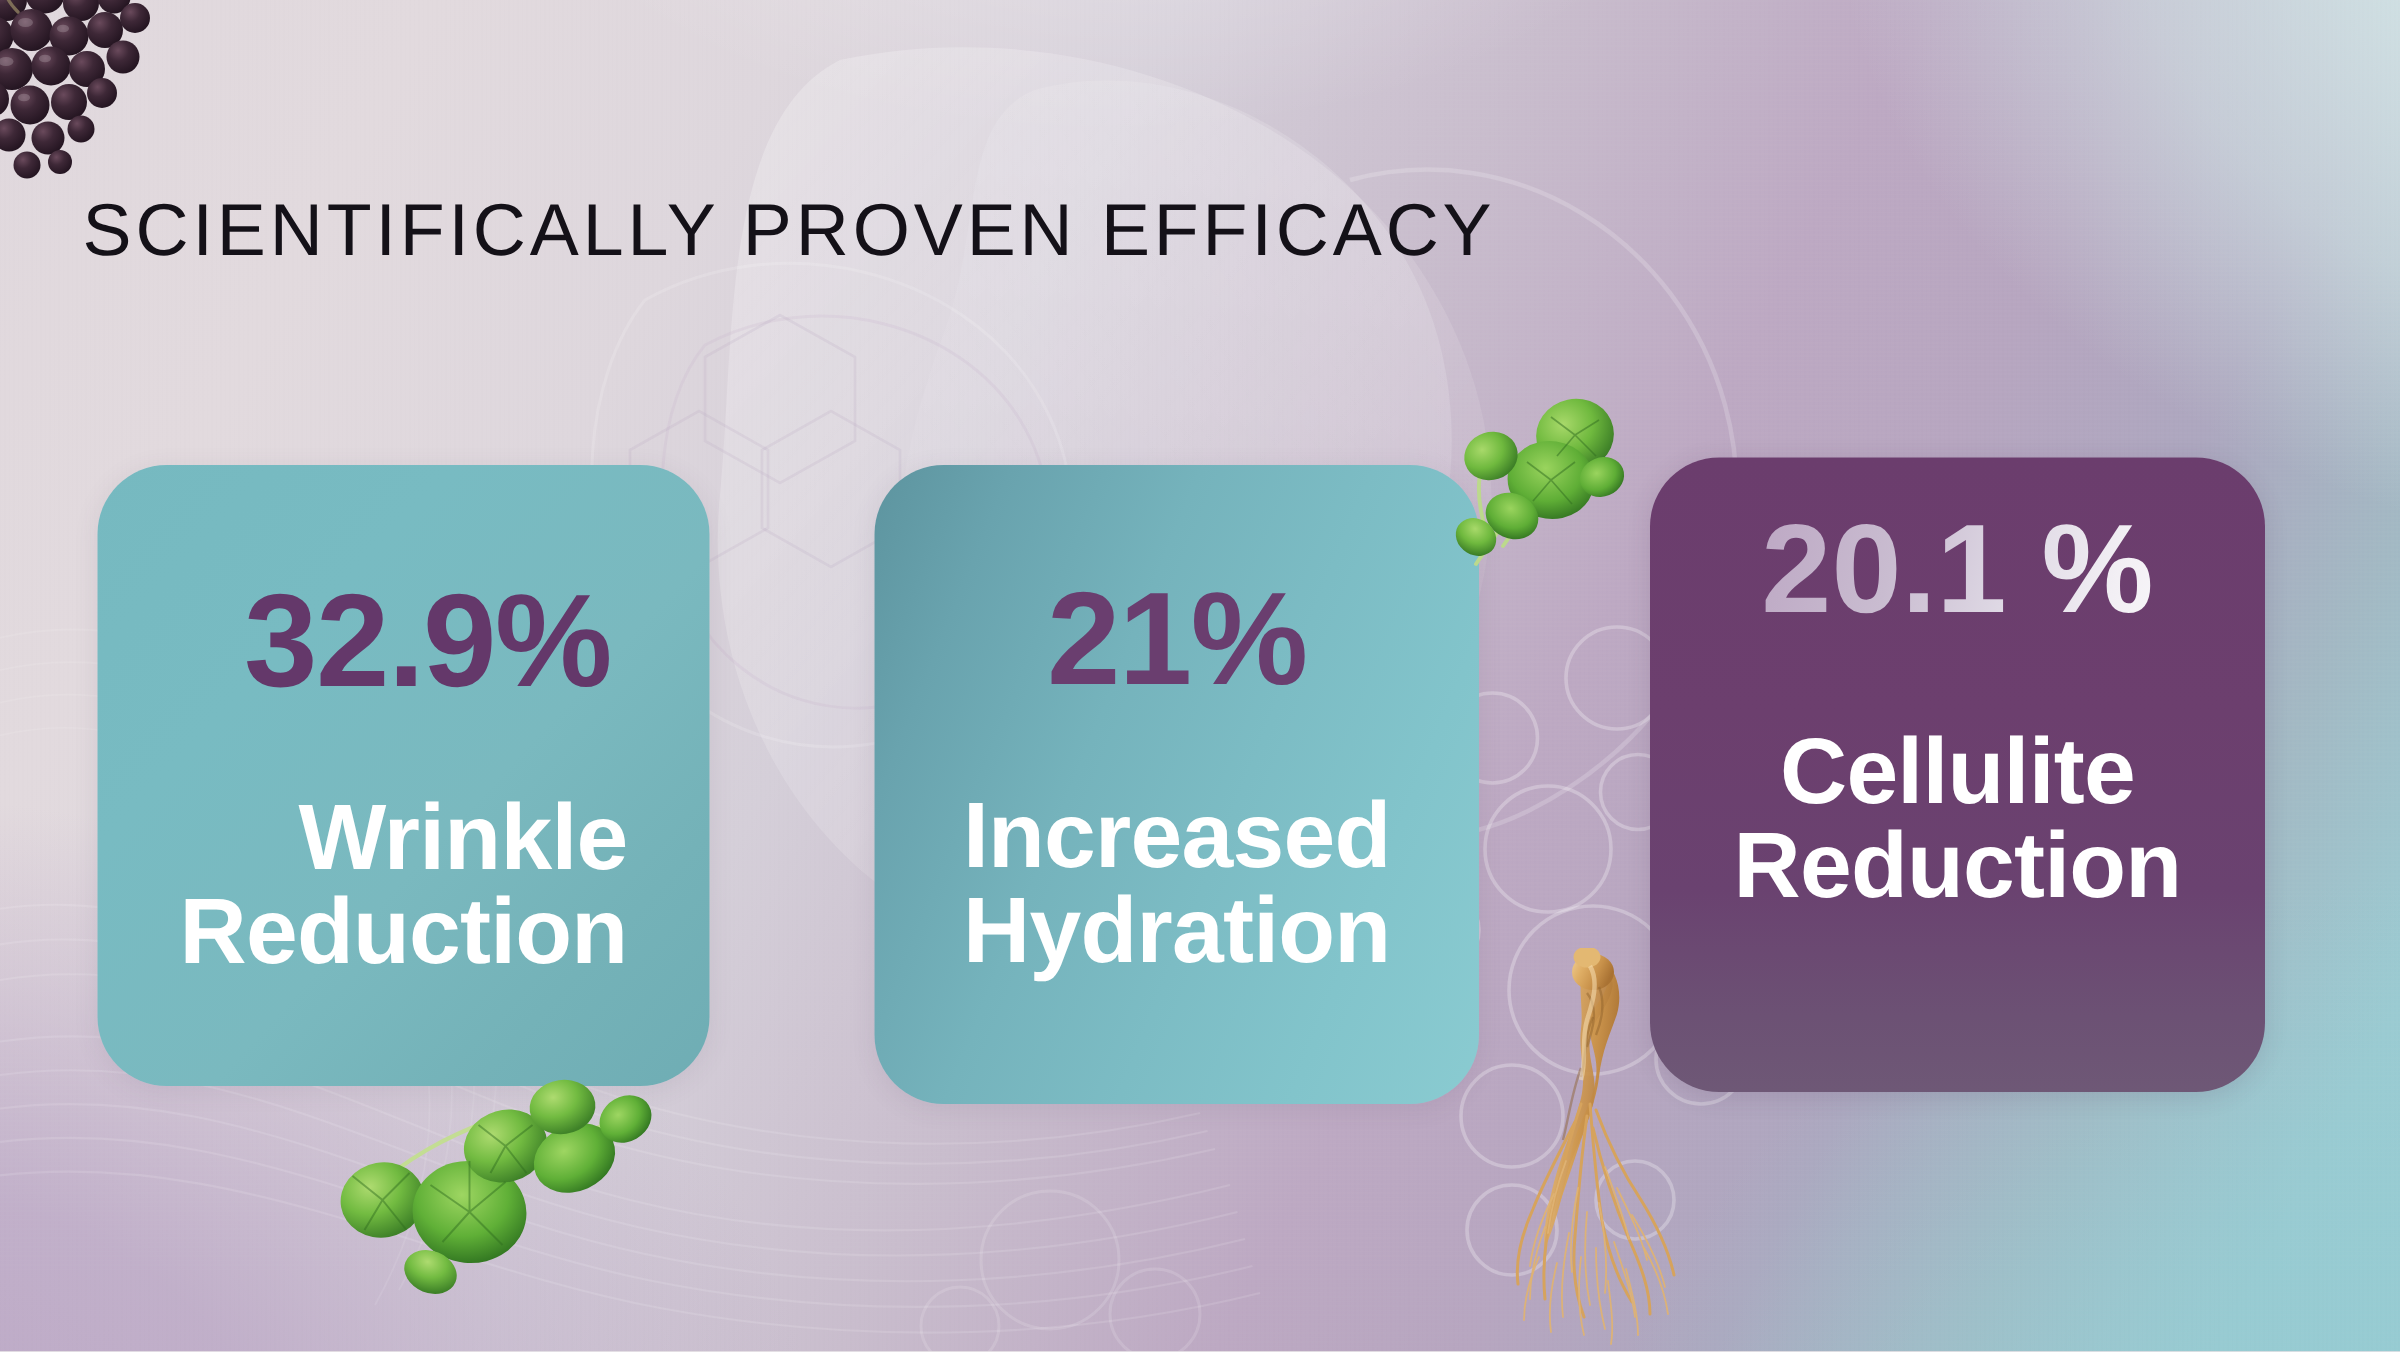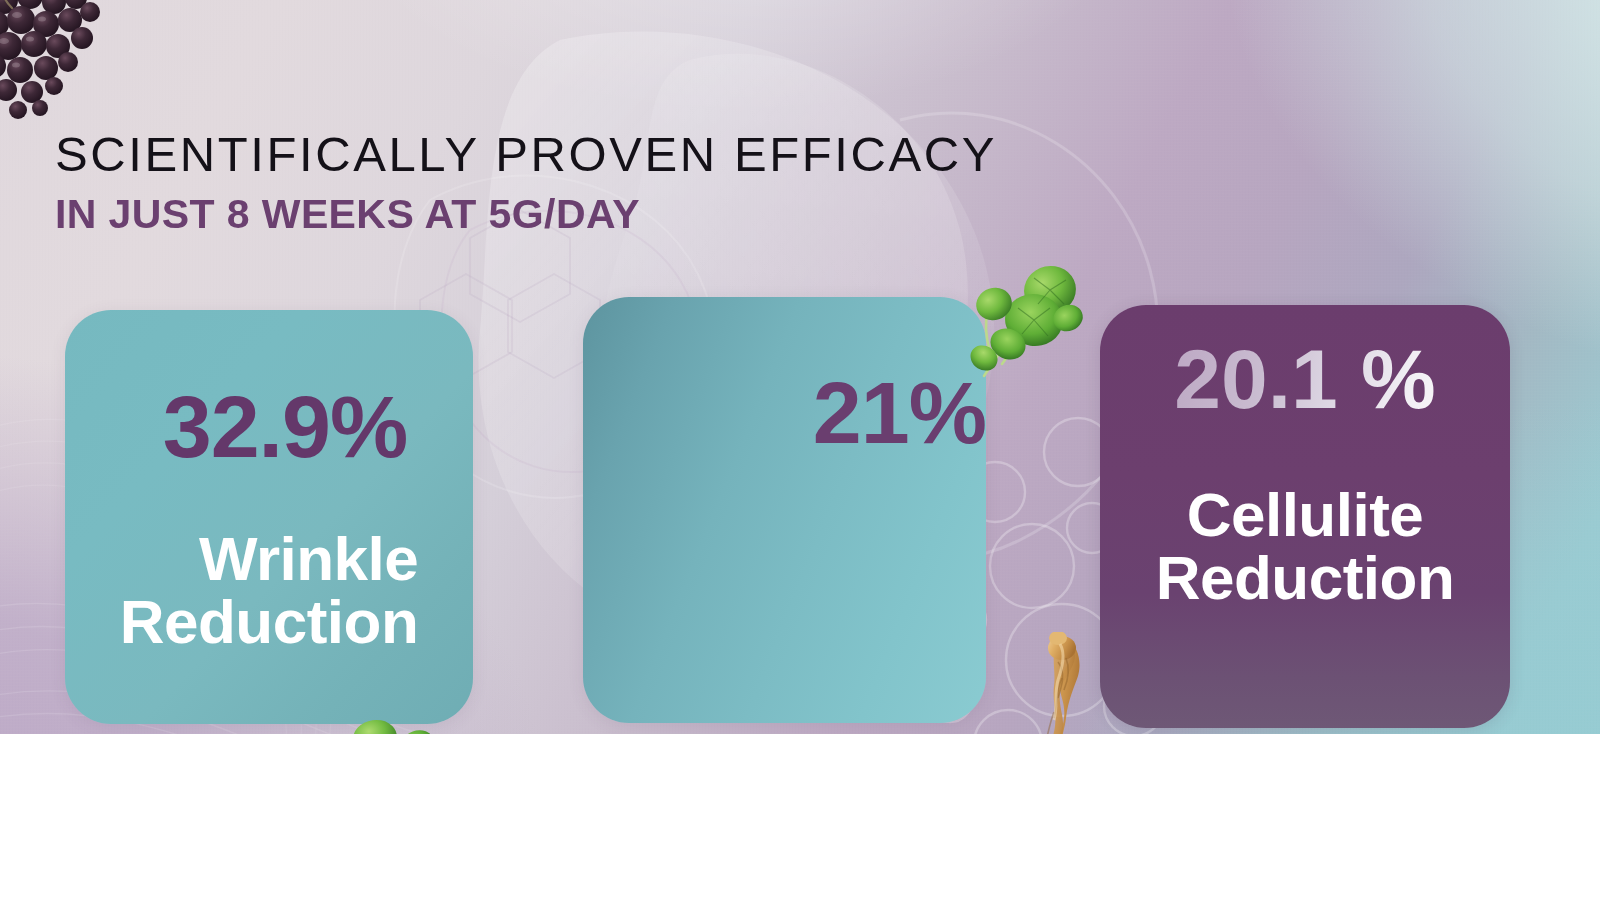--- a/index.html
+++ b/index.html
@@ -7,21 +7,21 @@
 
   html, body {
     width:1600px; height:901px;
     overflow:hidden;
     font-family:"Liberation Sans", sans-serif;
   }
 
   
   #stage {
     position:relative;
-    width:1600px; height:734px;
+    width:1600px; height:901px;
     overflow:hidden;
     background:#d8d2d8;
   }
 
   
   .bg-layer { position:absolute; inset:0; pointer-events:none; }
 
   #bg-base {
     background:
       linear-gradient(118deg,
@@ -141,24 +141,23 @@
     background:linear-gradient(133deg,#76b9c0 0%,#78bbc2 30%,#7ab9bf 58%,#74b2b8 80%,#6fadb4 100%);
     box-shadow:0 3px 16px rgba(90,70,100,0.10);
   }
   #card-wrinkle .card-value {
     font-size:88px; color:#64386a; margin-top:73px; letter-spacing:-1px;margin-left:32px;
   }
   #card-wrinkle .card-label { font-size:62px; margin-top:56px; letter-spacing:-0.5px;text-align:right; }
 
   
   #card-hydration {
-    left:583px; top:297px; width:403px; height:426px;
+    left:583px; top:310px; width:403px; height:426px;
     background:linear-gradient(112deg,#5d949f 0%,#69a3ae 16%,#75b3bc 38%,#7cbcc4 58%,#82c4cb 78%,#8acbd1 100%);
     box-shadow:0 3px 16px rgba(90,70,100,0.10);
-    align-items:flex-end;
   }
   #card-hydration .card-value {
     font-size:88px; color:#6a3e6f; margin-top:72px; letter-spacing:-1px;
   }
   #card-hydration .card-label { font-size:62px; margin-top:56px; letter-spacing:-0.5px; }
 
   
   #card-cellulite {
     left:1100px; top:305px; width:410px; height:423px;
     background:linear-gradient(180deg,#6b3d6d 0%,#6c3f6e 40%,#6a4270 68%,#6c5174 88%,#6e5876 100%);
@@ -261,33 +260,36 @@
       <path d="M470 238 L520 210 L570 238 L570 294 L520 322 L470 294 Z"></path>
       <path d="M420 300 L466 274 L512 300 L512 352 L466 378 L420 352 Z"></path>
       <path d="M508 300 L554 274 L600 300 L600 352 L554 378 L508 352 Z"></path>
     </g>
   </svg>
 
   <div class="bg-layer" id="bg-grain"></div>
 
   <div id="headline">
     <div id="headline-main">SCIENTIFICALLY PROVEN EFFICACY</div>
-    <div id="headline-sub">IN JUST 8 WEEKS AT 5G/DAY</div>
   </div>
 
   <div class="card" id="card-wrinkle">
     <div class="card-value">32.9%</div>
     <div class="card-label">
       <div>Wrinkle</div>
       <div>Reduction</div>
     </div>
   </div>
 
   <div class="card" id="card-hydration">
     <div class="card-value">21%</div>
+    <div class="card-label">
+      <div>Increased</div>
+      <div>Hydration</div>
+    </div>
   </div>
 
   <div class="card" id="card-cellulite">
     <div class="card-value">20.1 %</div>
     <div class="card-label">
       <div>Cellulite</div>
       <div>Reduction</div>
     </div>
   </div>
 

